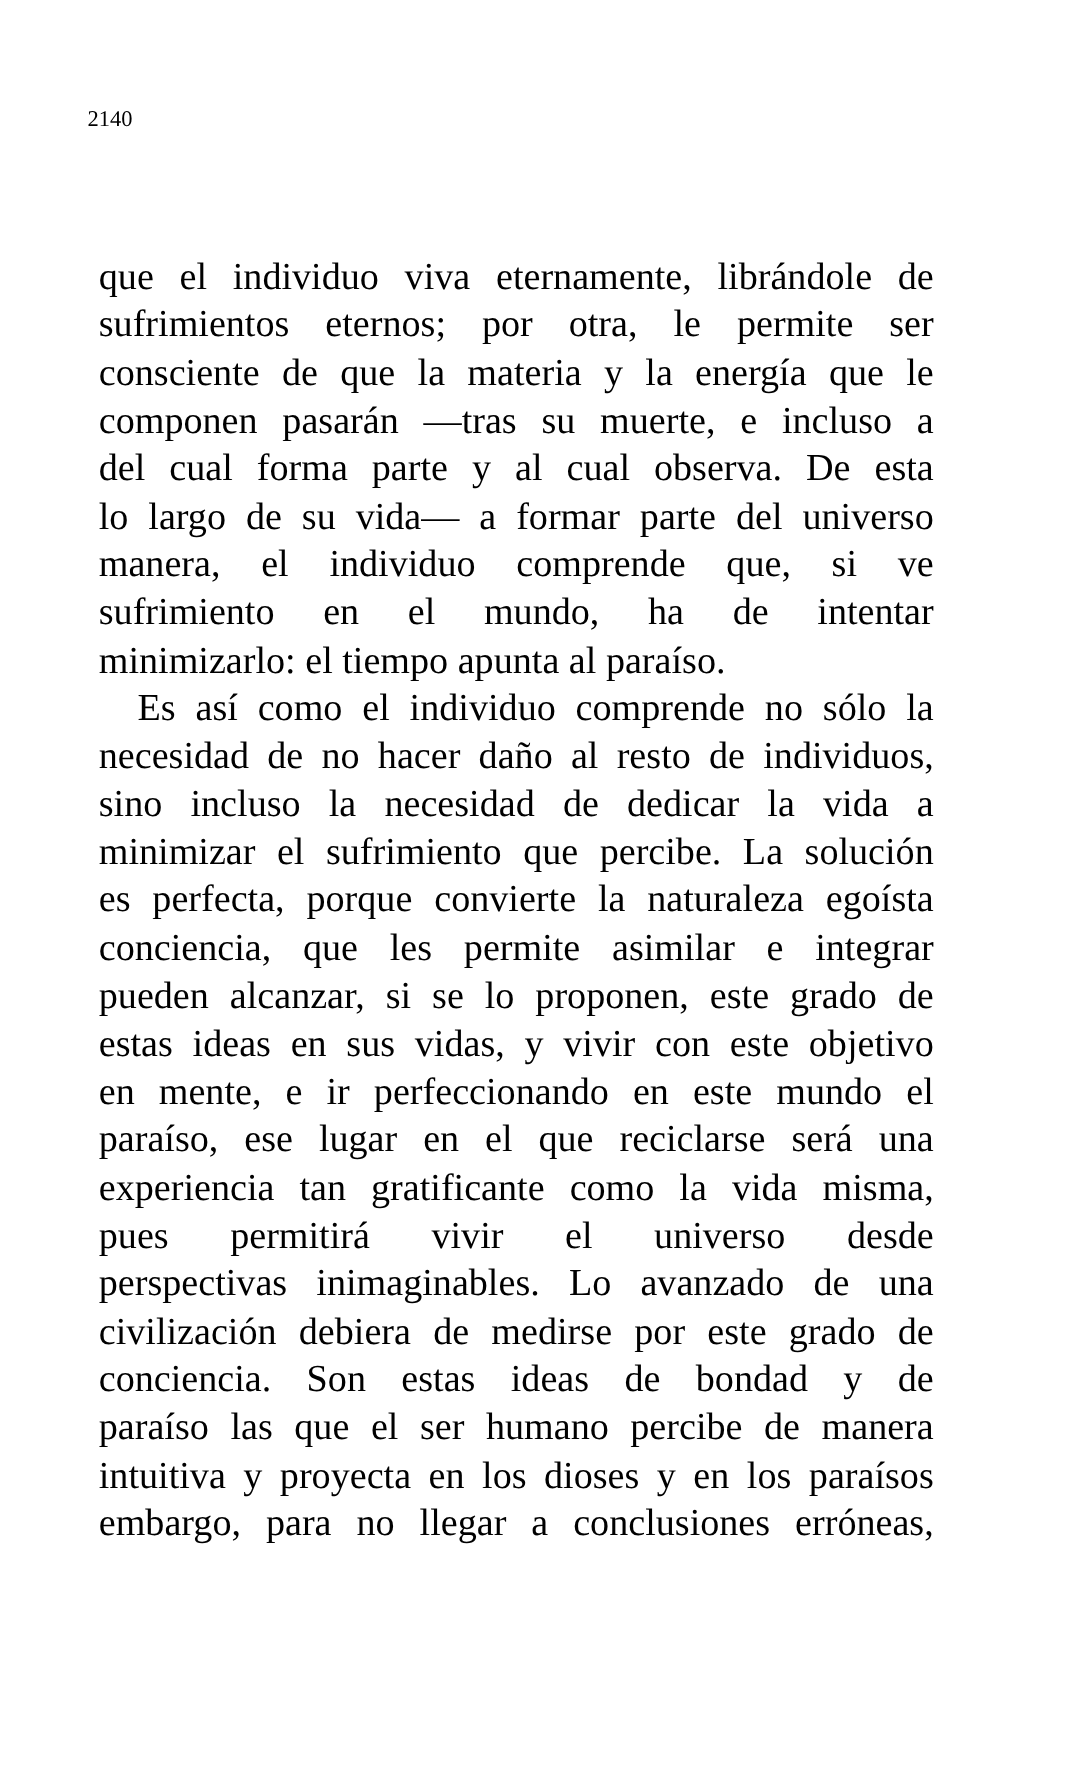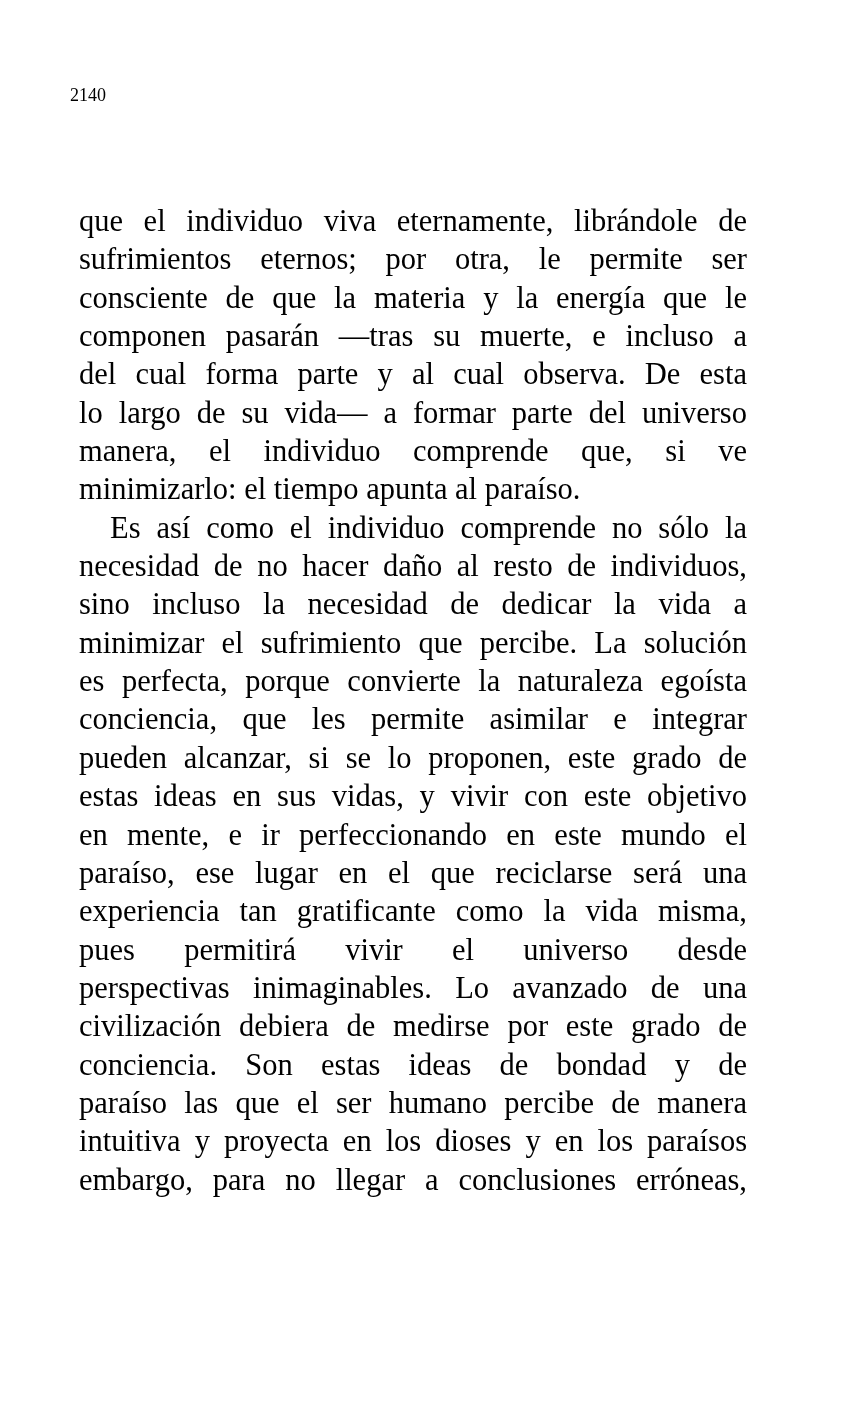--- a/index.html
+++ b/index.html
@@ -52,20 +52,21 @@
 
 <div class="text-body">
   <div class="paragraph">
     <span class="line">que el individuo viva eternamente, librándole de</span>
     <span class="line">sufrimientos eternos; por otra, le permite ser</span>
     <span class="line">consciente de que la materia y la energía que le</span>
     <span class="line">componen pasarán —tras su muerte, e incluso a</span>
     <span class="line">del cual forma parte y al cual observa. De esta</span>
     <span class="line">lo largo de su vida— a formar parte del universo</span>
     <span class="line">manera, el individuo comprende que, si ve</span>
+    <span class="line">sufrimiento en el mundo, ha de intentar</span>
     <span class="line last">minimizarlo: el tiempo apunta al paraíso.</span>
   </div>
   <div class="paragraph">
     <span class="line indent">Es así como el individuo comprende no sólo la</span>
     <span class="line">necesidad de no hacer daño al resto de individuos,</span>
     <span class="line">sino incluso la necesidad de dedicar la vida a</span>
     <span class="line">minimizar el sufrimiento que percibe. La solución</span>
     <span class="line">es perfecta, porque convierte la naturaleza egoísta</span>
     <span class="line">conciencia, que les permite asimilar e integrar</span>
     <span class="line">pueden alcanzar, si se lo proponen, este grado de</span>

